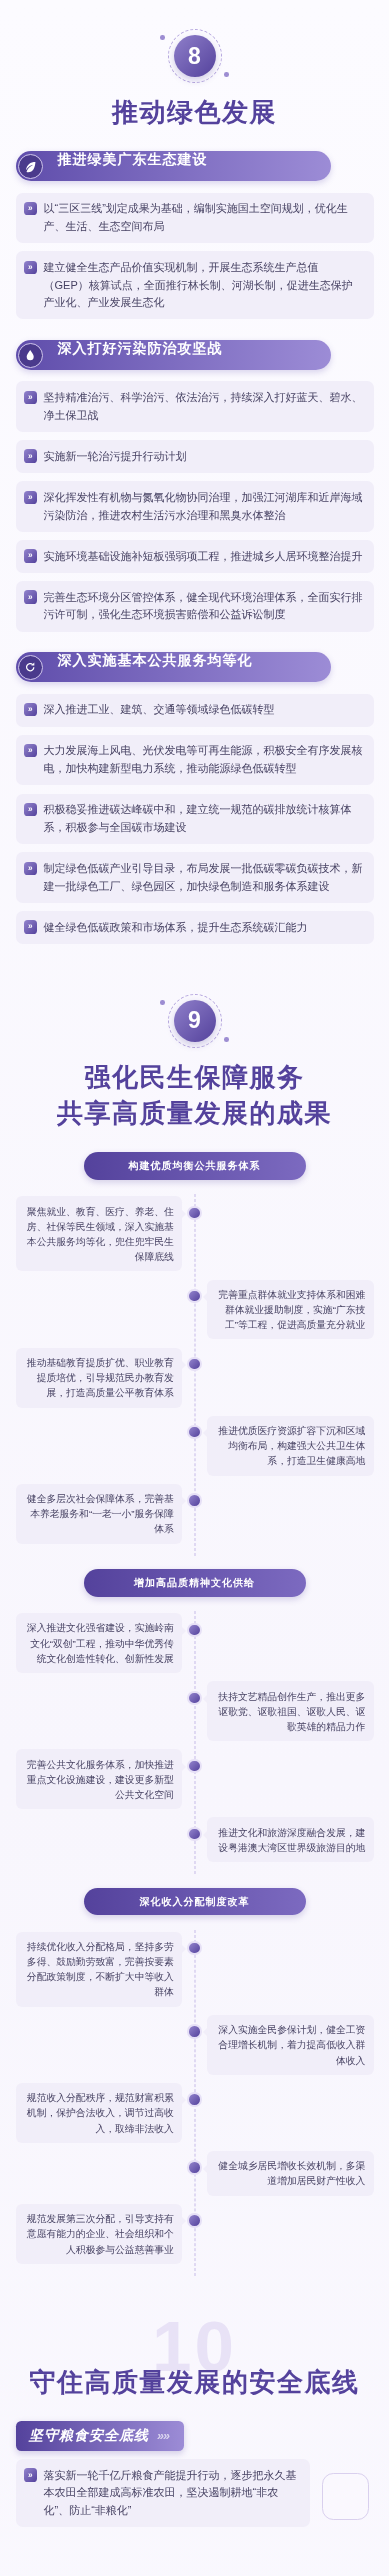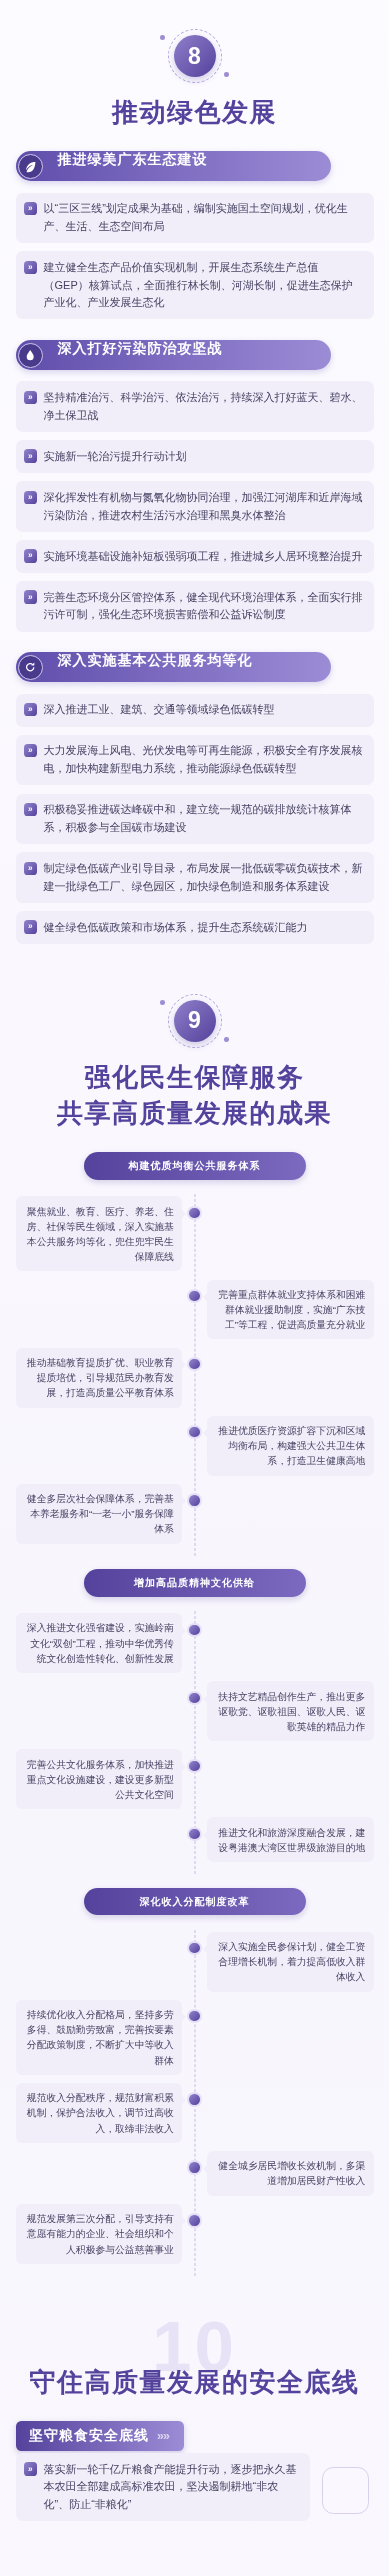--- a/index.html
+++ b/index.html
@@ -80,22 +80,23 @@
   .tl-card.left::after{ content:""; position:absolute; right:-4.1px; top:13.4px; border:4.1px solid transparent; border-left-color:#f1eef9; border-right:0; }
   .tl-card.right::after{ content:""; position:absolute; left:-4.1px; top:13.4px; border:4.1px solid transparent; border-right-color:#f1eef9; border-left:0; }
   .tl-mid{ display:flex; align-items:flex-start; justify-content:center; height:100%; padding-top:9.3px; }
   .tl-node{ width:14.4px; height:14.4px; border-radius:50%; background:linear-gradient(135deg,#9384cd,#54429c); border:2.6px solid #e6e0f6; }
 
   
   .banner10{
     display:inline-flex; align-items:center; gap:8.2px;
     background:linear-gradient(90deg,#54429c,#9c8cd6); color:#fff;
     font-size:14px; font-weight:bold; letter-spacing:1px;
-    padding:6.2px 15.5px 6.2px 13.4px; border-radius:5.2px; margin-bottom:2px;
+    padding:6.2px 15.5px 6.2px 13.4px; border-radius:5.2px; margin-bottom:8px;
     box-shadow:0 2.6px 6.2px rgba(84,66,156,.22);
+    font-style:italic;
   }
   .chevs{ font-size:12.4px; color:rgba(255,255,255,.65); letter-spacing:-1px; }
   .g10-body{ display:flex; gap:7.2px; }
   .g10-cards{ flex:1; }
   .g10-side{ width:56px; display:flex; justify-content:center; padding-top:13.4px; }
   .wm{
     width:47px; height:47px; border-radius:11.3px; border:1.5px solid #d9d0ee;
     background:#faf8fe; color:#c6bae5;
     display:flex; align-items:center; justify-content:center;
   }
@@ -305,36 +306,36 @@
         <div class="tl-card right">
             <p>推进文化和旅游深度融合发展，建设粤港澳大湾区世界级旅游目的地</p>
           </div>
       </div>
     </div>
 
     <div class="banner9">深化收入分配制度改革</div>
     <div class="timeline">
       <div class="tl-line"></div>
       <div class="tl-row">
+        <div class="tl-card left">
+            <p>持续优化收入分配格局，坚持多劳多得、鼓励勤劳致富，完善按要素分配政策制度，不断扩大中等收入群体</p>
+          </div>
+        <div class="tl-mid">
+            <span class="tl-node"></span>
+          </div>
+        <div></div>
+      </div>
+      <div class="tl-row">
         <div></div>
         <div class="tl-mid">
             <span class="tl-node"></span>
           </div>
         <div class="tl-card right">
             <p>深入实施全民参保计划，健全工资合理增长机制，着力提高低收入群体收入</p>
           </div>
-      </div>
-      <div class="tl-row">
-        <div class="tl-card left">
-            <p>持续优化收入分配格局，坚持多劳多得、鼓励勤劳致富，完善按要素分配政策制度，不断扩大中等收入群体</p>
-          </div>
-        <div class="tl-mid">
-            <span class="tl-node"></span>
-          </div>
-        <div></div>
       </div>
       <div class="tl-row">
         <div class="tl-card left">
             <p>规范收入分配秩序，规范财富积累机制，保护合法收入，调节过高收入，取缔非法收入</p>
           </div>
         <div class="tl-mid">
             <span class="tl-node"></span>
           </div>
         <div></div>
       </div>

